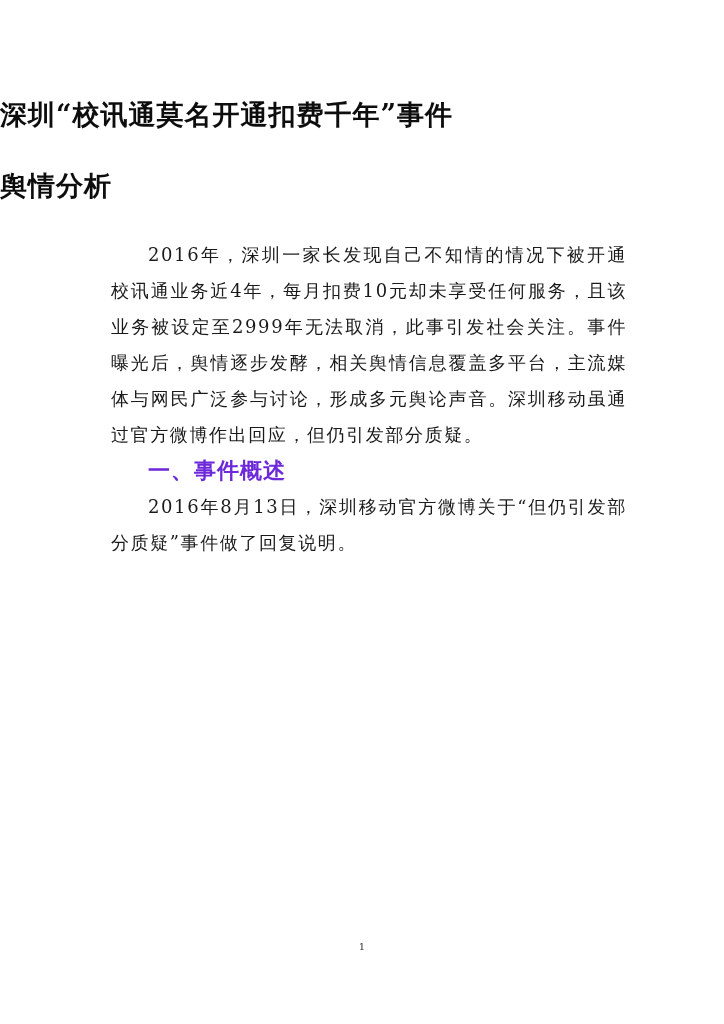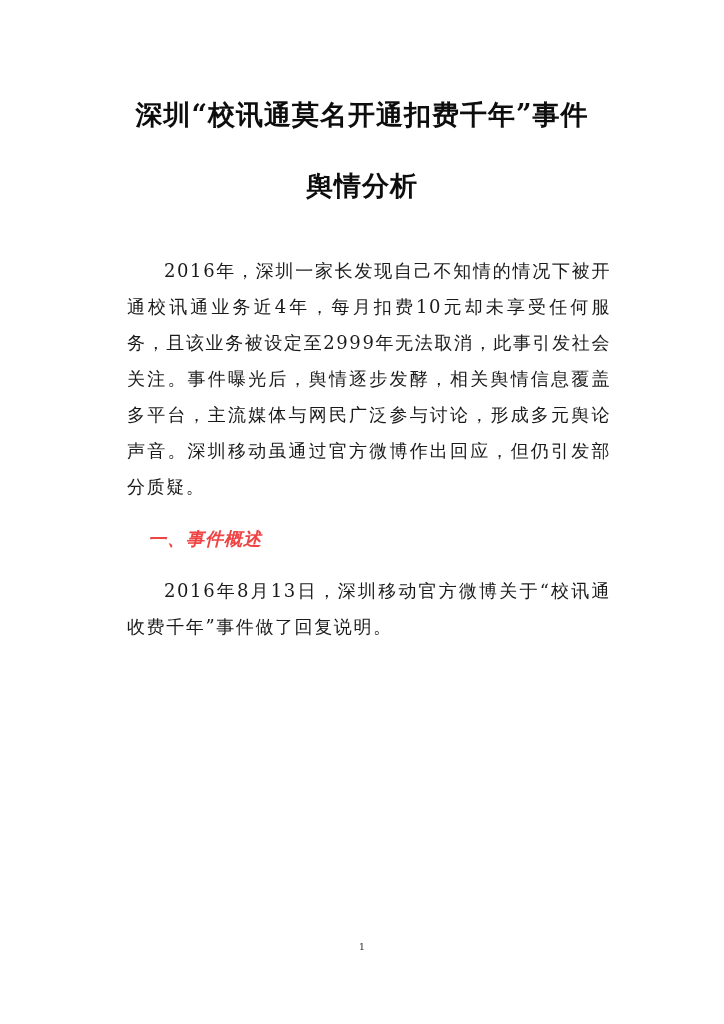--- a/index.html
+++ b/index.html
@@ -3,50 +3,49 @@
   <meta charset="utf-8">
   <style>
     html, body { margin: 0; padding: 0; background: #ffffff; }
     body { width: 724px; height: 1024px; position: relative; overflow: hidden; }
     .page {
       position: absolute; left: 0; top: 0; width: 724px; height: 1024px;
       background: #ffffff; color: #111111;
       font-family: "DejaVu Serif", "Liberation Serif", serif;
     }
     .title {
-      position: absolute; left: 0; width: 724px; text-align: center;
+      position: absolute; left: 0; width: 724px; text-align: left;
       font-weight: bold; font-size: 27px; letter-spacing: 1px; color: #0d0d0d;
       white-space: nowrap;
     }
     .title.t1 { top: 97px; }
     .title.t2 { top: 168px; }
     .body {
       position: absolute; left: 111px; width: 516px; top: 237px;
       font-size: 18px; line-height: 36px; letter-spacing: 1.6px;
       text-align: justify; color: #1a1a1a;
     }
-    .para { margin: 16px; text-indent: 37px; }
+    .para { margin: 0; text-indent: 37px; }
     .heading {
-      margin: 0; padding-left: 37px; font-weight: bold; font-size: 18px;
+      margin: 0; padding-left: 37px; font-weight: bold; font-size: 22px;
       font-family: "DejaVu Sans", "Liberation Sans", sans-serif; letter-spacing: 1px;
-      color: #ef4444;
-      font-style: italic;
+      color: #6d28d9;
     }
     .page-number {
       position: absolute; top: 941px; left: 0; width: 724px; text-align: center;
       font-size: 10px; color: #333333;
     }
   </style>
 </head>
 <body>
 
 <div class="page">
   <div class="title t1">深圳“校讯通莫名开通扣费千年”事件</div>
   <div class="title t2">舆情分析</div>
 
   <div class="body">
     <p class="para">2016年，深圳一家长发现自己不知情的情况下被开通校讯通业务近4年，每月扣费10元却未享受任何服务，且该业务被设定至2999年无法取消，此事引发社会关注。事件曝光后，舆情逐步发酵，相关舆情信息覆盖多平台，主流媒体与网民广泛参与讨论，形成多元舆论声音。深圳移动虽通过官方微博作出回应，但仍引发部分质疑。</p>
     <p class="heading">一、事件概述</p>
-    <p class="para">2016年8月13日，深圳移动官方微博关于“校讯通收费千年”事件做了回复说明。</p>
+    <p class="para">2016年8月13日，深圳移动官方微博关于“但仍引发部分质疑”事件做了回复说明。</p>
   </div>
 
   <div class="page-number">1</div>
 </div>
 
 </body></html>

